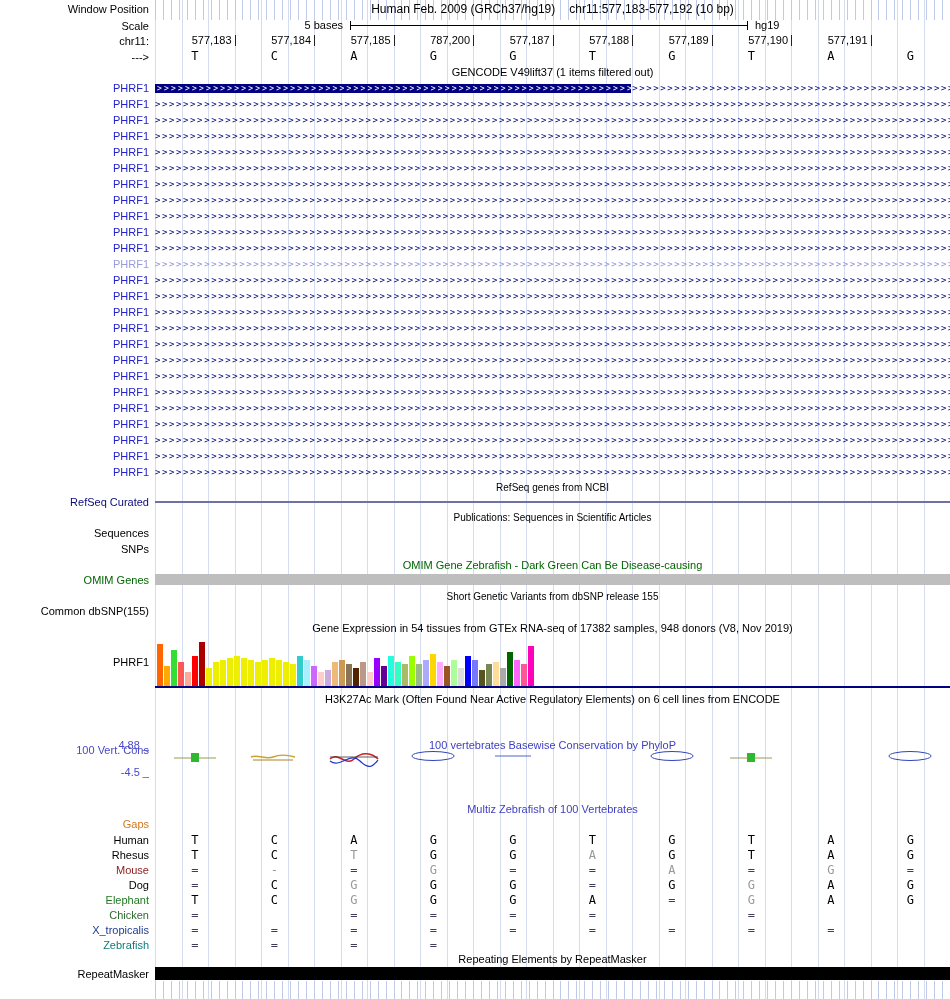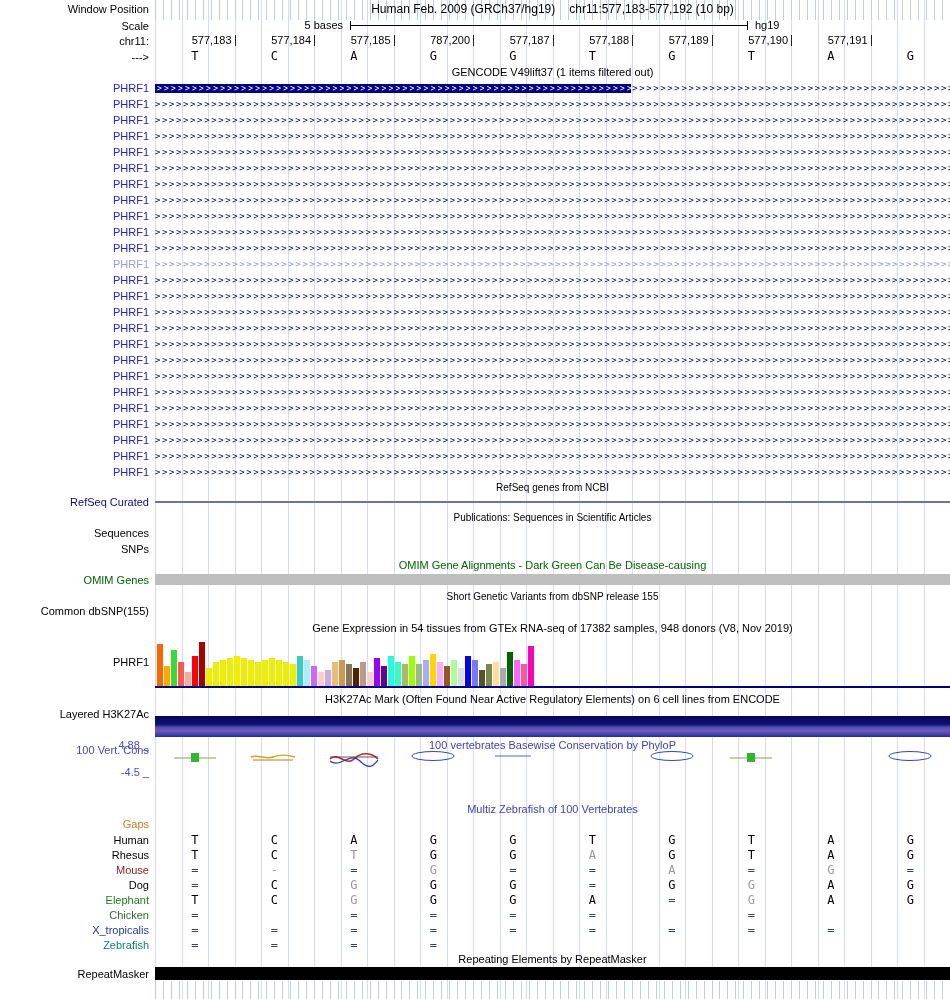--- a/index.html
+++ b/index.html
@@ -516,21 +516,21 @@
     <div class="centertext hdr10">Publications: Sequences in Scientific Articles</div>
   </div>
   <div class="row" style="top:525px;height:15px;">
     <div class="lbl">Sequences</div>
   </div>
   <div class="row" style="top:541px;height:15px;">
     <div class="lbl">SNPs</div>
   </div>
 
   <div class="row" style="top:558px;height:14px;">
-    <div class="centertext" style="color:#006400;">OMIM Gene Alignments - Dark Green Can Be Disease-causing</div>
+    <div class="centertext" style="color:#006400;">OMIM Gene Zebrafish - Dark Green Can Be Disease-causing</div>
   </div>
   <div class="row" style="top:573px;height:14px;">
     <div class="lbl" style="color:#006400;">OMIM Genes</div>
     <div class="content">
         <div class="omimbar" style="background:#bebebe;"></div>
       </div>
   </div>
 
   <div class="row" style="top:589px;height:14px;">
     <div class="centertext hdr10">Short Genetic Variants from dbSNP release 155</div>
@@ -599,26 +599,20 @@
         <div class="gtexbar" style="left: 352px; height: 34px; background: rgb(0, 102, 0);"></div>
         <div class="gtexbar" style="left: 359px; height: 26px; background: rgb(255, 102, 255);"></div>
         <div class="gtexbar" style="left: 366px; height: 22px; background: rgb(255, 85, 153);"></div>
         <div class="gtexbar" style="left: 373px; height: 40px; background: rgb(255, 0, 187);"></div>
       </div>
   </div>
 
   <div class="row" style="top:692px;height:14px;">
     <div class="centertext">H3K27Ac Mark (Often Found Near Active Regulatory Elements) on 6 cell lines from ENCODE</div>
   </div>
-  <div class="row" style="top:706px;height:36px;">
-    <div class="lbl" style="align-items:flex-start;padding-top:2px;">Layered H3K27Ac</div>
-    <div class="content">
-        <div class="h3kbar"></div>
-      </div>
-  </div>
 
   <div class="row" style="top:738px;height:14px;">
     <div class="lbl" style="color:#4848c8;">4.88 _</div>
     <div class="centertext" style="color:#4040c0;">100 vertebrates Basewise Conservation by PhyloP</div>
   </div>
   <div class="row" style="top:732px;height:48px;">
     <div class="abs" style="left:0;width:149px;top:12px;text-align:right;font-size:11px;color:#4848c8;">100 Vert. Cons</div>
     <div class="abs" style="left:0;width:149px;bottom:2px;text-align:right;font-size:11px;color:#4848c8;">-4.5 _</div>
     <div class="content" id="consMarks">
         <div class="consmark" style="left: 39.75px;"><svg width="44" height="18" xmlns="http://www.w3.org/2000/svg">

